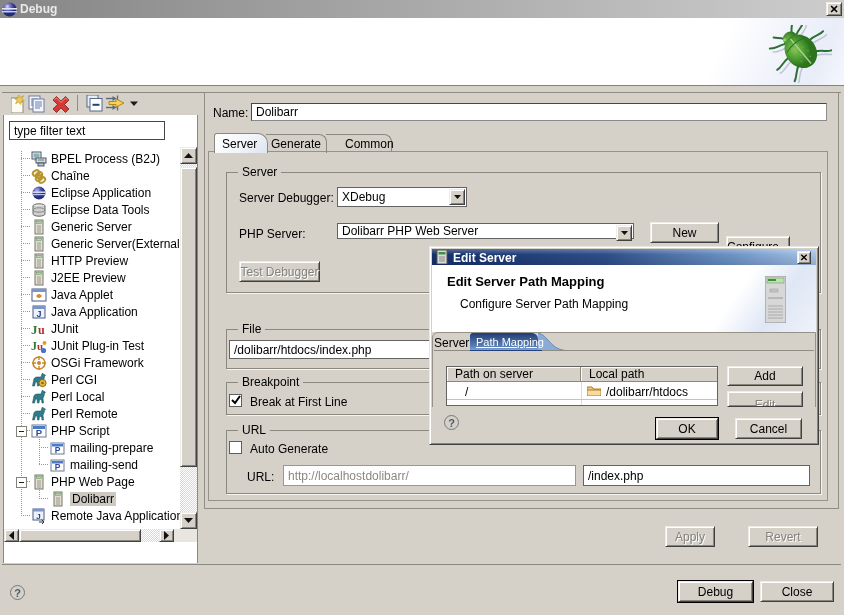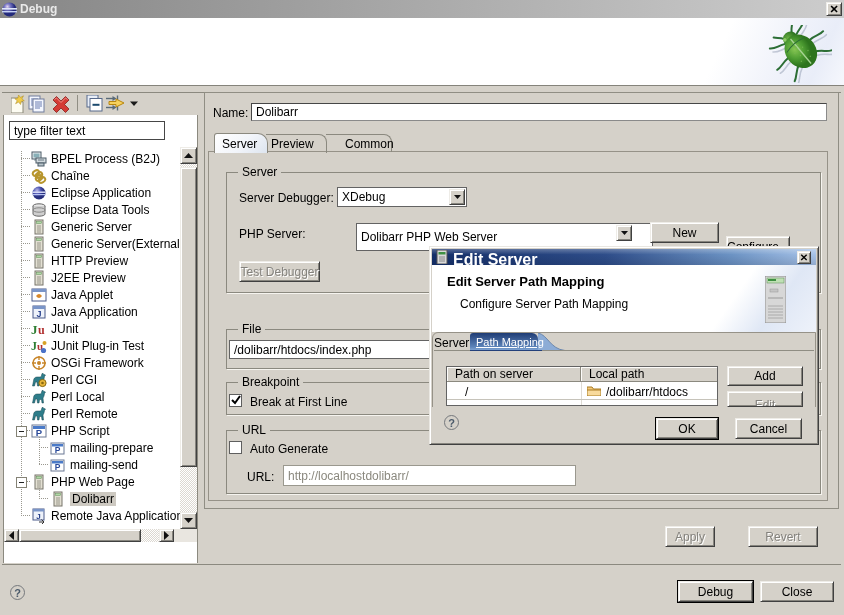--- a/index.html
+++ b/index.html
@@ -374,21 +374,21 @@
   <div class="ab" style="left:204px;top:92px;width:635px;height:417px;border:1px solid #908e84;box-sizing:border-box"></div>
   <div class="ab" style="left:213px;top:106px">Name:</div>
   <div class="fld" style="left:251px;top:103px;width:576px;height:18px;border-color:#464646 #8a8a8a #8a8a8a #464646">Dolibarr</div>
 
   <div class="ab" style="left:208px;top:151px;width:620px;height:350px;border:1px solid #969288;border-top:none;box-sizing:border-box"></div>
   <div class="ab" style="left:208px;top:133px;width:619px;height:19px;border-bottom:1px solid #969288;box-sizing:border-box"></div>
   <div class="ab" style="left:214px;top:133px;width:52px;height:19px;background:linear-gradient(135deg,#ffffff,#f2f5fa 55%,#dde5ef);border:1px solid #8b897f;border-bottom:none;border-radius:3px 10px 0 0">
      <div style="position:absolute;left:7px;top:3px">Server</div>
     </div>
   <div class="ab" style="left:266px;top:134px;width:60px;height:18px;border:1px solid #8b897f;border-bottom:none;border-left:none;border-radius:0 8px 0 0">
-      <div style="position:absolute;left:5px;top:2px">Preview</div>
+      <div style="position:absolute;left:5px;top:2px">Generate</div>
     </div>
   <div class="ab" style="left:326px;top:134px;width:66px;height:18px;border:1px solid #8b897f;border-bottom:none;border-left:none;border-radius:0 8px 0 0;display:flex;align-items:center;padding-left:16px;box-sizing:border-box">
      <svg width="13" height="11">
         <rect x="0" y="0" width="13" height="11" fill="#aecae6" stroke="#44628c"></rect>
         <rect x="0" y="0" width="13" height="3" fill="#5d83b4"></rect>
         <path d="M4.5 0 v11 M0 5.5 h13" stroke="#44628c"></path>
       </svg>
      <span style="margin-left:3px">Common</span>
     </div>
 
@@ -396,21 +396,21 @@
       <b>Server</b>
     </div>
   <div class="ab" style="left:239px;top:191px">Server Debugger:</div>
   <div class="fld" style="left:337px;top:187px;width:130px;height:20px">XDebug</div>
   <div class="btn" style="left:449px;top:189px;width:16px;height:16px;padding:0">
       <svg width="7" height="4">
         <path d="M0 0 h7 l-3.5 4z" fill="#111"></path>
       </svg>
     </div>
   <div class="ab" style="left:239px;top:227px">PHP Server:</div>
-  <div class="fld" style="left:356px;top:223px;width:297px;height:28px">Dolibarr PHP Web Server</div>
+  <div class="fld" style="left:337px;top:223px;width:297px;height:16px">Dolibarr PHP Web Server</div>
   <div class="btn" style="left:616px;top:225px;width:16px;height:16px;padding:0">
       <svg width="7" height="4">
         <path d="M0 0 h7 l-3.5 4z" fill="#111"></path>
       </svg>
     </div>
   <div class="btn" style="left:650px;top:222px;width:69px;height:21px">New</div>
   <div class="btn" style="left:726px;top:236px;width:64px;height:21px">Configure...</div>
   <div class="btn dis" style="left:239px;top:261px;width:81px;height:21px">Test Debugger</div>
 
   <div class="grp" style="left:226px;top:329px;width:595px;height:40px">
@@ -426,36 +426,37 @@
       </svg></div>
   <div class="ab" style="left:250px;top:395px">Break at First Line</div>
 
   <div class="grp" style="left:226px;top:430px;width:595px;height:64px">
       <b>URL</b>
     </div>
   <div class="ck" style="left:229px;top:441px"></div>
   <div class="ab" style="left:250px;top:442px">Auto Generate</div>
   <div class="ab" style="left:247px;top:470px">URL:</div>
   <div class="fld" style="left:283px;top:465px;width:293px;height:21px;border-color:#9a988e;color:#8a887e">http://localhostdolibarr/</div>
+  <div class="fld" style="left:583px;top:465px;width:227px;height:21px">/index.php</div>
 
   <div class="btn dis" style="left:665px;top:526px;width:50px;height:21px">Apply</div>
   <div class="btn dis" style="left:748px;top:526px;width:70px;height:21px">Revert</div>
 
   <div class="ab" style="left:10px;top:585px;width:13px;height:13px;border:1px solid #75787c;border-radius:50%;color:#4a5a6a;font-size:11px;font-weight:bold;display:flex;align-items:center;justify-content:center">?</div>
   <div class="btn" style="left:678px;top:581px;width:75px;height:21px;outline:1px solid #000">Debug</div>
   <div class="btn" style="left:760px;top:581px;width:74px;height:21px">Close</div>
 
   <div class="ab" style="left:429px;top:246px;width:390px;height:199px;background:#d5d1c9;border:1px solid;border-color:#e9e7e2 #404040 #404040 #e9e7e2;box-shadow:inset 1px 1px 0 #fff,inset -1px -1px 0 #87857e;box-sizing:border-box"></div>
   <div class="ab" style="left:432px;top:249px;width:384px;height:16px;background:linear-gradient(to bottom,rgba(255,255,255,.28),rgba(255,255,255,0) 35%,rgba(0,0,20,.12) 100%),linear-gradient(to right,#15306a 0%,#2e4d89 45%,#6c93c4 78%,#a7c3e8 100%)"></div>
   <svg class="ab" style="left:436px;top:250px" width="12" height="14" viewBox="0 0 12 14">
       <rect x="1" y="0" width="10" height="14" fill="#d9d9d9" stroke="#555"></rect>
       <rect x="2.5" y="2" width="7" height="2.5" fill="#3f9142"></rect>
       <path d="M3 7 h6 M3 9 h6 M3 11 h6" stroke="#888"></path>
     </svg>
-  <div class="ab" style="left:453px;top:251px;color:#fff;font-weight:bold;font-size:16px">Edit Server</div>
+  <div class="ab" style="left:453px;top:251px;color:#fff;font-weight:bold;font-size:12px">Edit Server</div>
   <div class="btn" style="left:797px;top:251px;width:14px;height:13px;font-weight:bold;font-size:10px;padding:0">✕</div>
 
   <div class="ab" style="left:432px;top:265px;width:384px;height:67px;background:#fff"></div>
   <div class="ab" style="left:700px;top:265px;width:116px;height:67px;background:linear-gradient(125deg,#ffffff 35%,#dfe7f5 65%,#eef2fa)"></div>
   <div class="ab" style="left:447px;top:274px;font-weight:bold;font-size:13px">Edit Server Path Mapping</div>
   <div class="ab" style="left:460px;top:297px;font-size:12px">Configure Server Path Mapping</div>
   <svg class="ab" style="left:765px;top:276px" width="21" height="47" viewBox="0 0 21 47">
     <rect x="0" y="0" width="21" height="47" fill="#d7d7d7" stroke="#909090"></rect>
     <rect x="2" y="2" width="17" height="5" fill="#bfe0b4" stroke="#5d8f57" stroke-width=".5"></rect>
     <rect x="3" y="3" width="8" height="2" fill="#3f9142"></rect>

